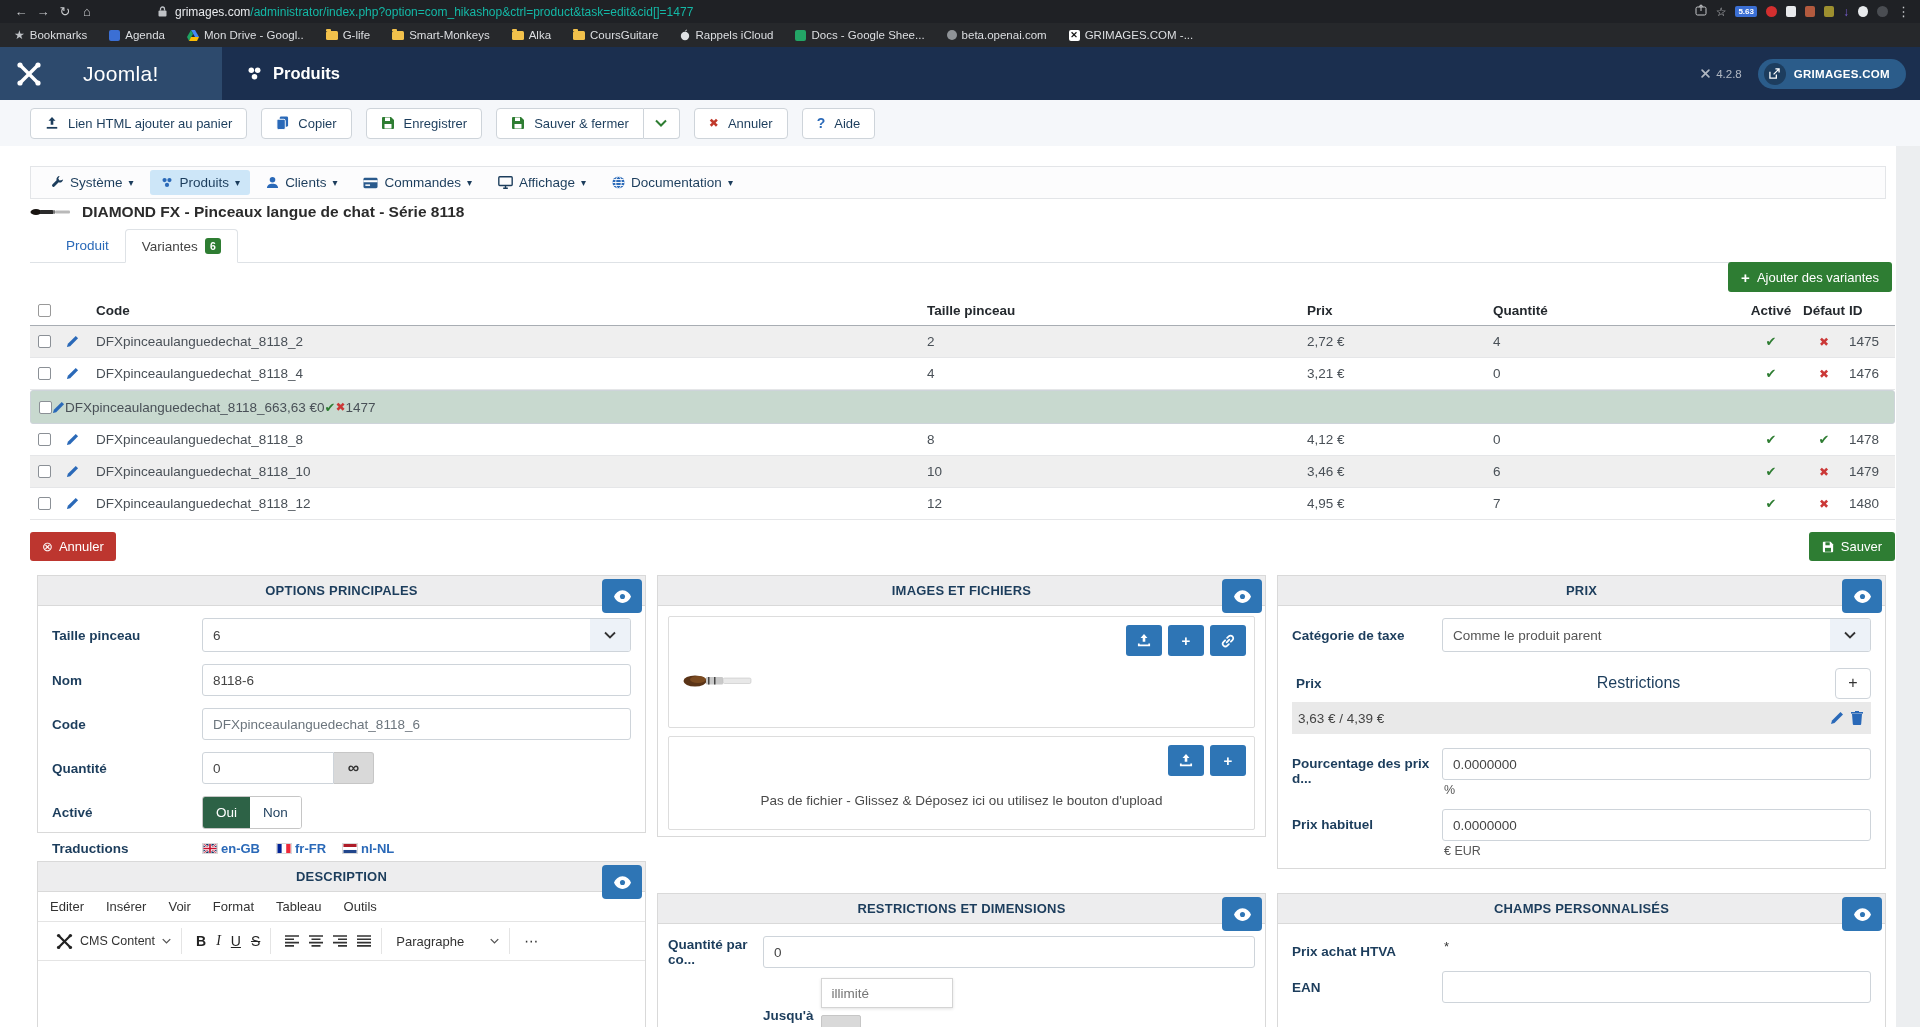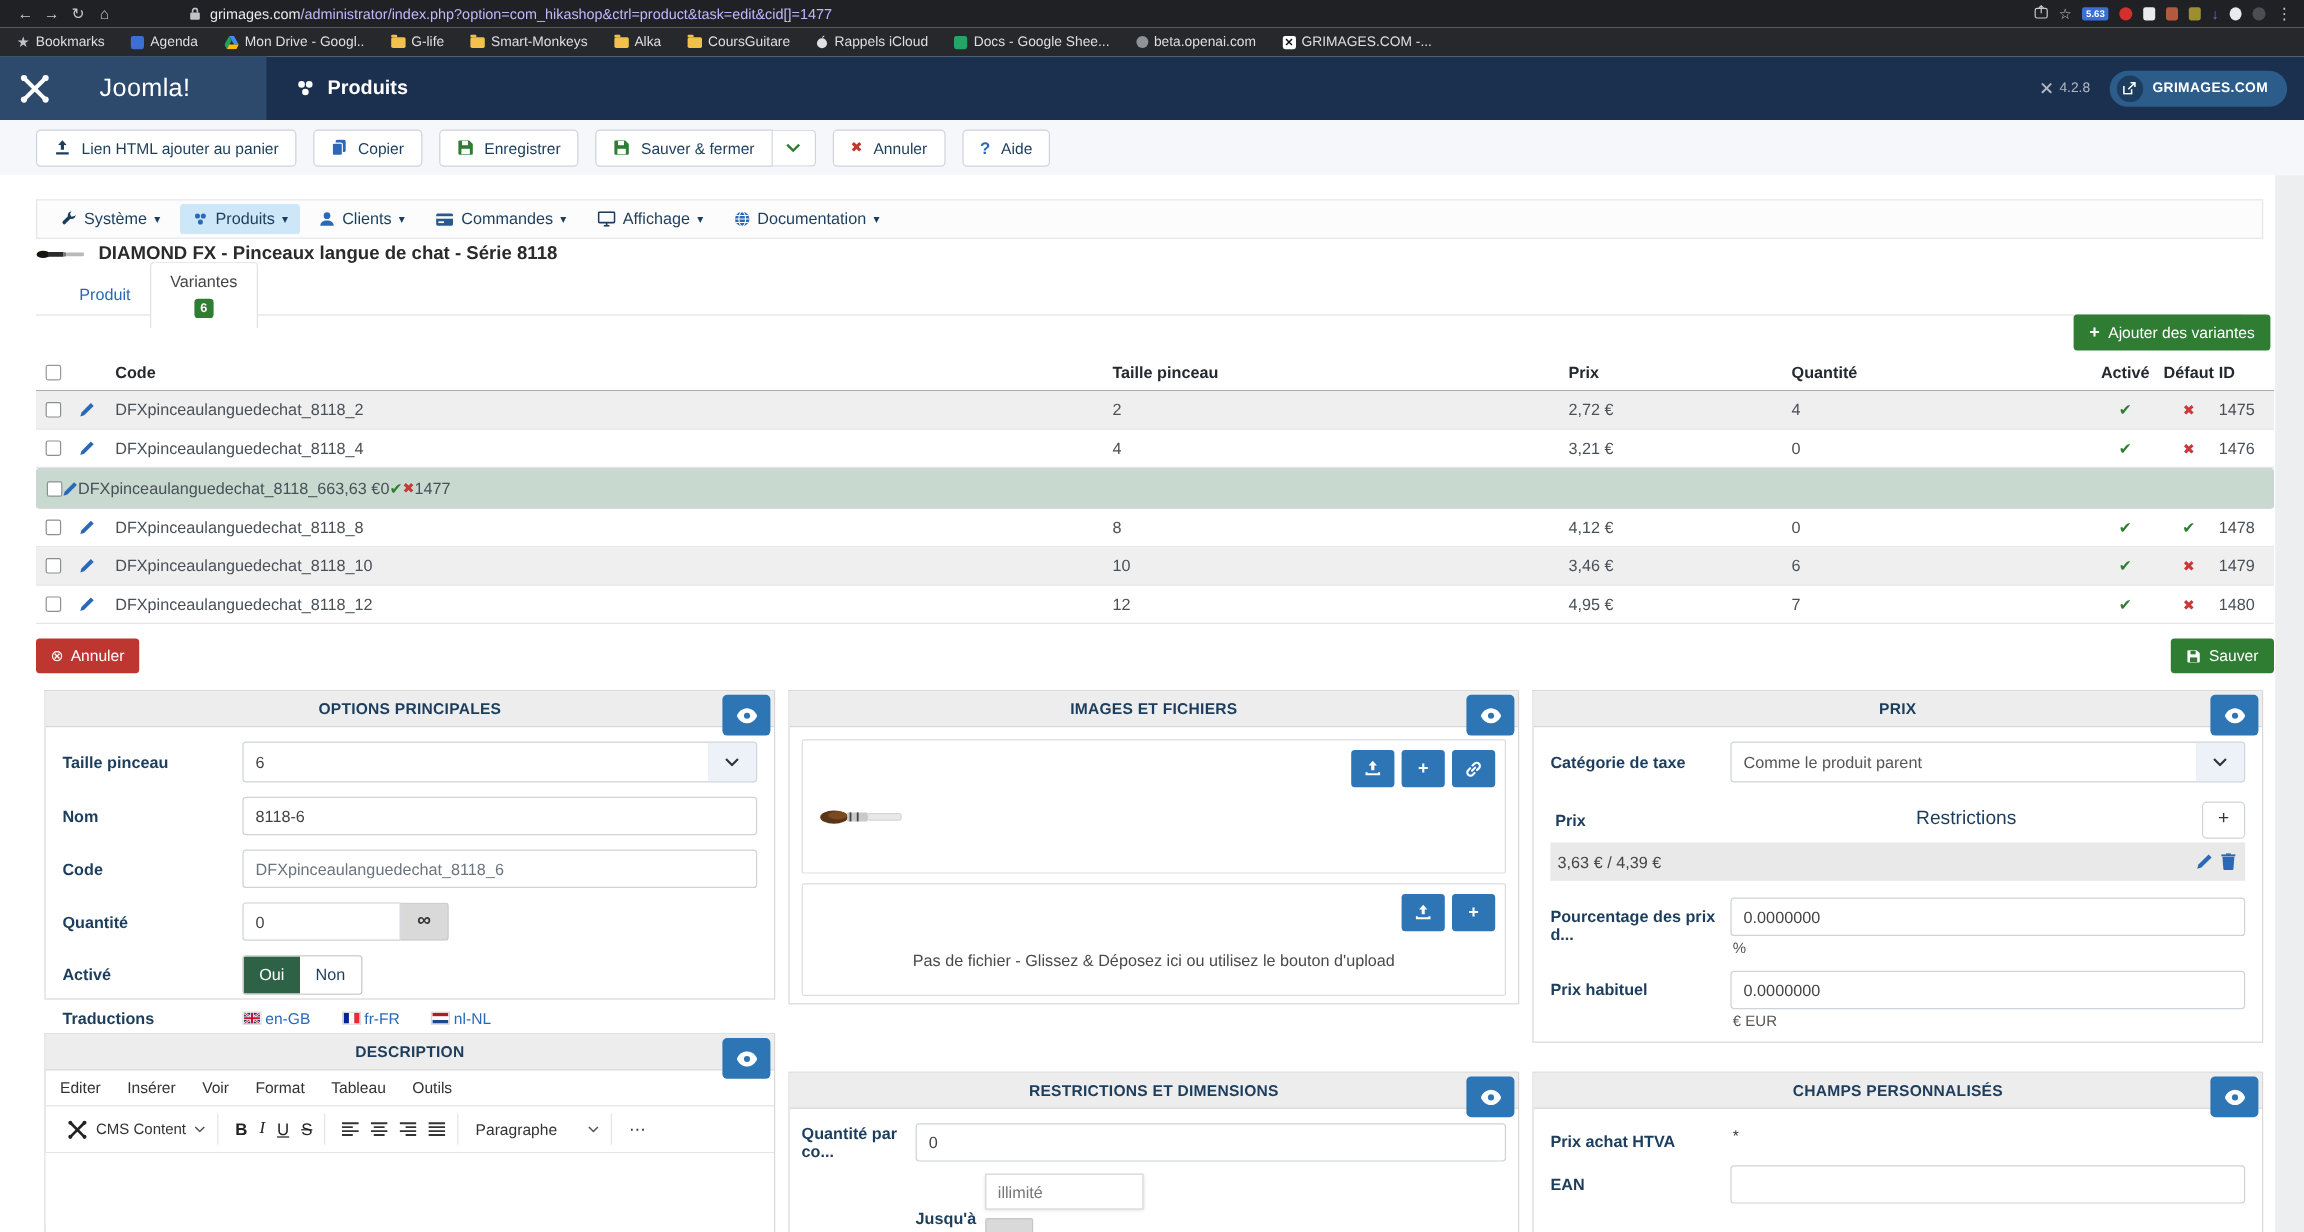--- a/index.html
+++ b/index.html
@@ -6,21 +6,21 @@
   html,body { width:1920px; height:1027px; }
   body { font-family:"Liberation Sans", sans-serif; background:#fff; }
   .screen { position:relative; width:1920px; height:1027px; overflow:hidden; background:#fff; }
 
   
   .chrome-top { height:23px; background:#1f2125; display:flex; align-items:center; color:#cfd1d4; font-size:12px; padding:0 10px; }
   .nav-ic { width:22px; text-align:center; color:#c7c9cc; font-size:13px; cursor:pointer; }
   .urlbox { display:flex; align-items:center; margin-left:60px; flex:1; }
   .lock-ic { margin-right:8px; display:inline-flex; }
   .url-host { color:#e8eaed; }
-  .url-path { color:#c4b5fd; }
+  .url-path { color:#14b8a6; }
   .chrome-right { display:flex; align-items:center; gap:9px; margin-left:auto; }
   .ext-badge { background:#3b6fd4; color:#fff; font-size:8px; padding:1px 3px; border-radius:2px; font-weight:bold; }
   .ext-dot { width:11px; height:11px; border-radius:50%; display:inline-block; }
   .ext-sq { width:10px; height:11px; border-radius:2px; display:inline-block; }
   .kebab { color:#c7c9cc; font-size:13px; }
 
   .bookmarks-bar { height:24px; background:#26282b; display:flex; align-items:center; gap:22px; padding:0 14px; font-size:11.5px; color:#dddfe2; }
   .bm { display:flex; align-items:center; gap:5px; cursor:pointer; white-space:nowrap; }
   .bm-star { color:#bfc2c6; font-size:12px; }
   .folder { width:12px; height:9px; background:#f2c14b; border-radius:1.5px; position:relative; display:inline-block; }
@@ -56,21 +56,21 @@
   .mitem { display:flex; align-items:center; gap:6px; font-size:13.5px; color:#1c3d5c; padding:5px 10px; border-radius:3px; cursor:pointer; white-space:nowrap; }
   .mitem.active { background:#cde6f8; }
   .mcaret { font-size:10px; color:#1c3d5c; }
 
   .prod-title-row { position:absolute; top:57px; left:30px; display:flex; align-items:center; gap:10px; }
   .prod-title { font-size:15.5px; font-weight:bold; color:#2b2b2b; }
 
   .tabs-row { position:absolute; top:83px; left:30px; right:52px; height:34px; border-bottom:1px solid #dee2e6; display:flex; align-items:center; padding-left:20px; }
   .tab { font-size:13.5px; padding:8px 16px; cursor:pointer; }
   .tab-link { color:#2a69b8; }
-  .tab-active { color:#444; background:#fff; border:1px solid #dee2e6; border-bottom:1px solid #fff; border-radius:4px 4px 0 0; margin-bottom:-1px; display:flex; align-items:center; gap:7px;flex-direction:column; }
+  .tab-active { color:#444; background:#fff; border:1px solid #dee2e6; border-bottom:1px solid #fff; border-radius:4px 4px 0 0; margin-bottom:-1px; display:flex; align-items:center; gap:7px; }
   .tab-badge { background:#2e7d32; color:#fff; font-size:10.5px; font-weight:bold; width:16px; height:16px; border-radius:3px; display:inline-flex; align-items:center; justify-content:center; }
 
   .add-var { position:absolute; top:116px; right:28px; background:#2e7d33; color:#fff; border:none; border-radius:3px; height:30px; padding:0 13px; font-size:13px; display:flex; align-items:center; gap:7px; cursor:pointer; font-family:inherit; }
 
   
   .vtable { position:absolute; top:150px; left:30px; right:25px; font-size:13.5px; color:#495057; }
   .vrow, .vhead { display:grid; grid-template-columns:28px 30px auto 380px 186px 250px 56px 50px 46px; align-items:center; height:32px; padding-left:8px; }
   .vhead { height:30px; border-bottom:1px solid #a8adb3; font-weight:bold; color:#24292e; }
   .vrow { border-bottom:1px solid #e5e6e8; }
   .vrow.alt { background:#efefef; }
@@ -100,21 +100,21 @@
   .sel { height:34px; border:1px solid #ced4da; border-radius:3px; background:#fff; display:flex; align-items:center; cursor:pointer; overflow:hidden; }
   .sel .sel-val { flex:1; padding:0 10px; font-size:13.5px; color:#444; }
   .sel .sel-arrow { width:40px; align-self:stretch; background:#edf2f8; display:flex; align-items:center; justify-content:center; }
   .qty-wrap { display:flex; }
   .qty-wrap .inp { width:132px; border-radius:3px 0 0 3px; }
   .inf-btn { width:40px; height:32px; background:#d9d9d9; border:1px solid #c6c6c6; border-left:none; border-radius:0 3px 3px 0; font-size:16px; font-weight:bold; color:#333; cursor:pointer; display:flex; align-items:center; justify-content:center; }
   .toggle { display:inline-flex; border:1px solid #c6c6c6; border-radius:3px; overflow:hidden; }
   .tg { height:31px; padding:0 13px; font-size:13.5px; display:flex; align-items:center; cursor:pointer; font-family:inherit; border:none; }
   .tg.on { background:#2d6246; color:#fff; }
   .tg.off { background:#fff; color:#1c3d5c; }
-  .langs { display:flex; gap:26px; align-items:center; }
+  .langs { display:flex; gap:16px; align-items:center;font-weight:bold; }
   .lang { display:flex; align-items:center; gap:3px; color:#2a69b8; font-size:13px; cursor:pointer; }
   .flag { width:16px; height:11px; display:inline-block; border:1px solid rgba(0,0,0,.15); }
 
   
   .imgbox { border:1px solid #ddd; border-radius:2px; position:relative; margin:0 0 8px 0; }
   .imgbox.b1 { height:112px; }
   .imgbox.b2 { height:94px; }
   .box-btns { position:absolute; top:8px; right:8px; display:flex; gap:6px; }
   .blue-sq { width:36px; height:31px; background:#2e75b5; border:none; border-radius:3px; color:#fff; display:flex; align-items:center; justify-content:center; cursor:pointer; font-size:15px; font-weight:bold; }
   .drop-text { position:absolute; left:0; right:0; top:56px; text-align:center; font-size:13.5px; color:#4a4a4a; }

